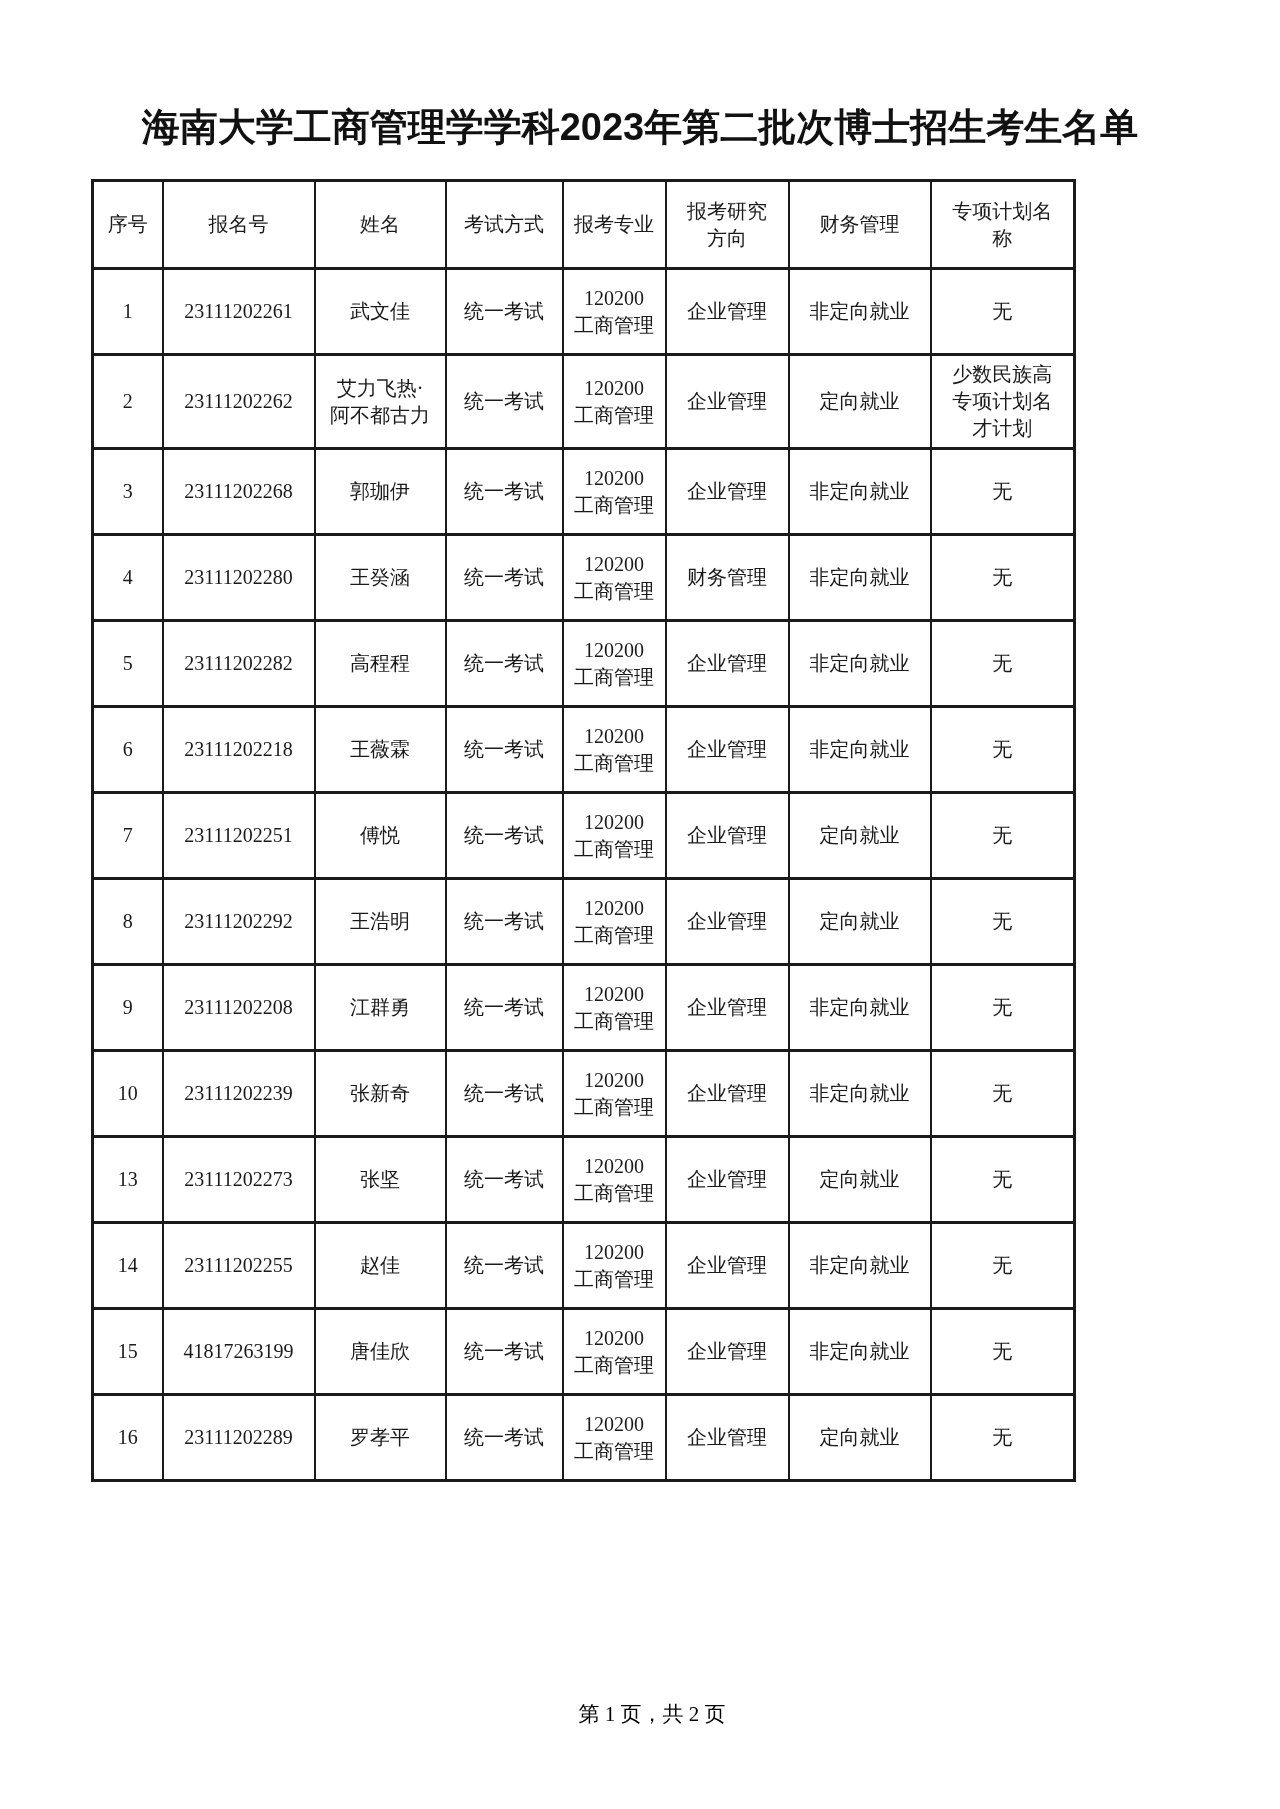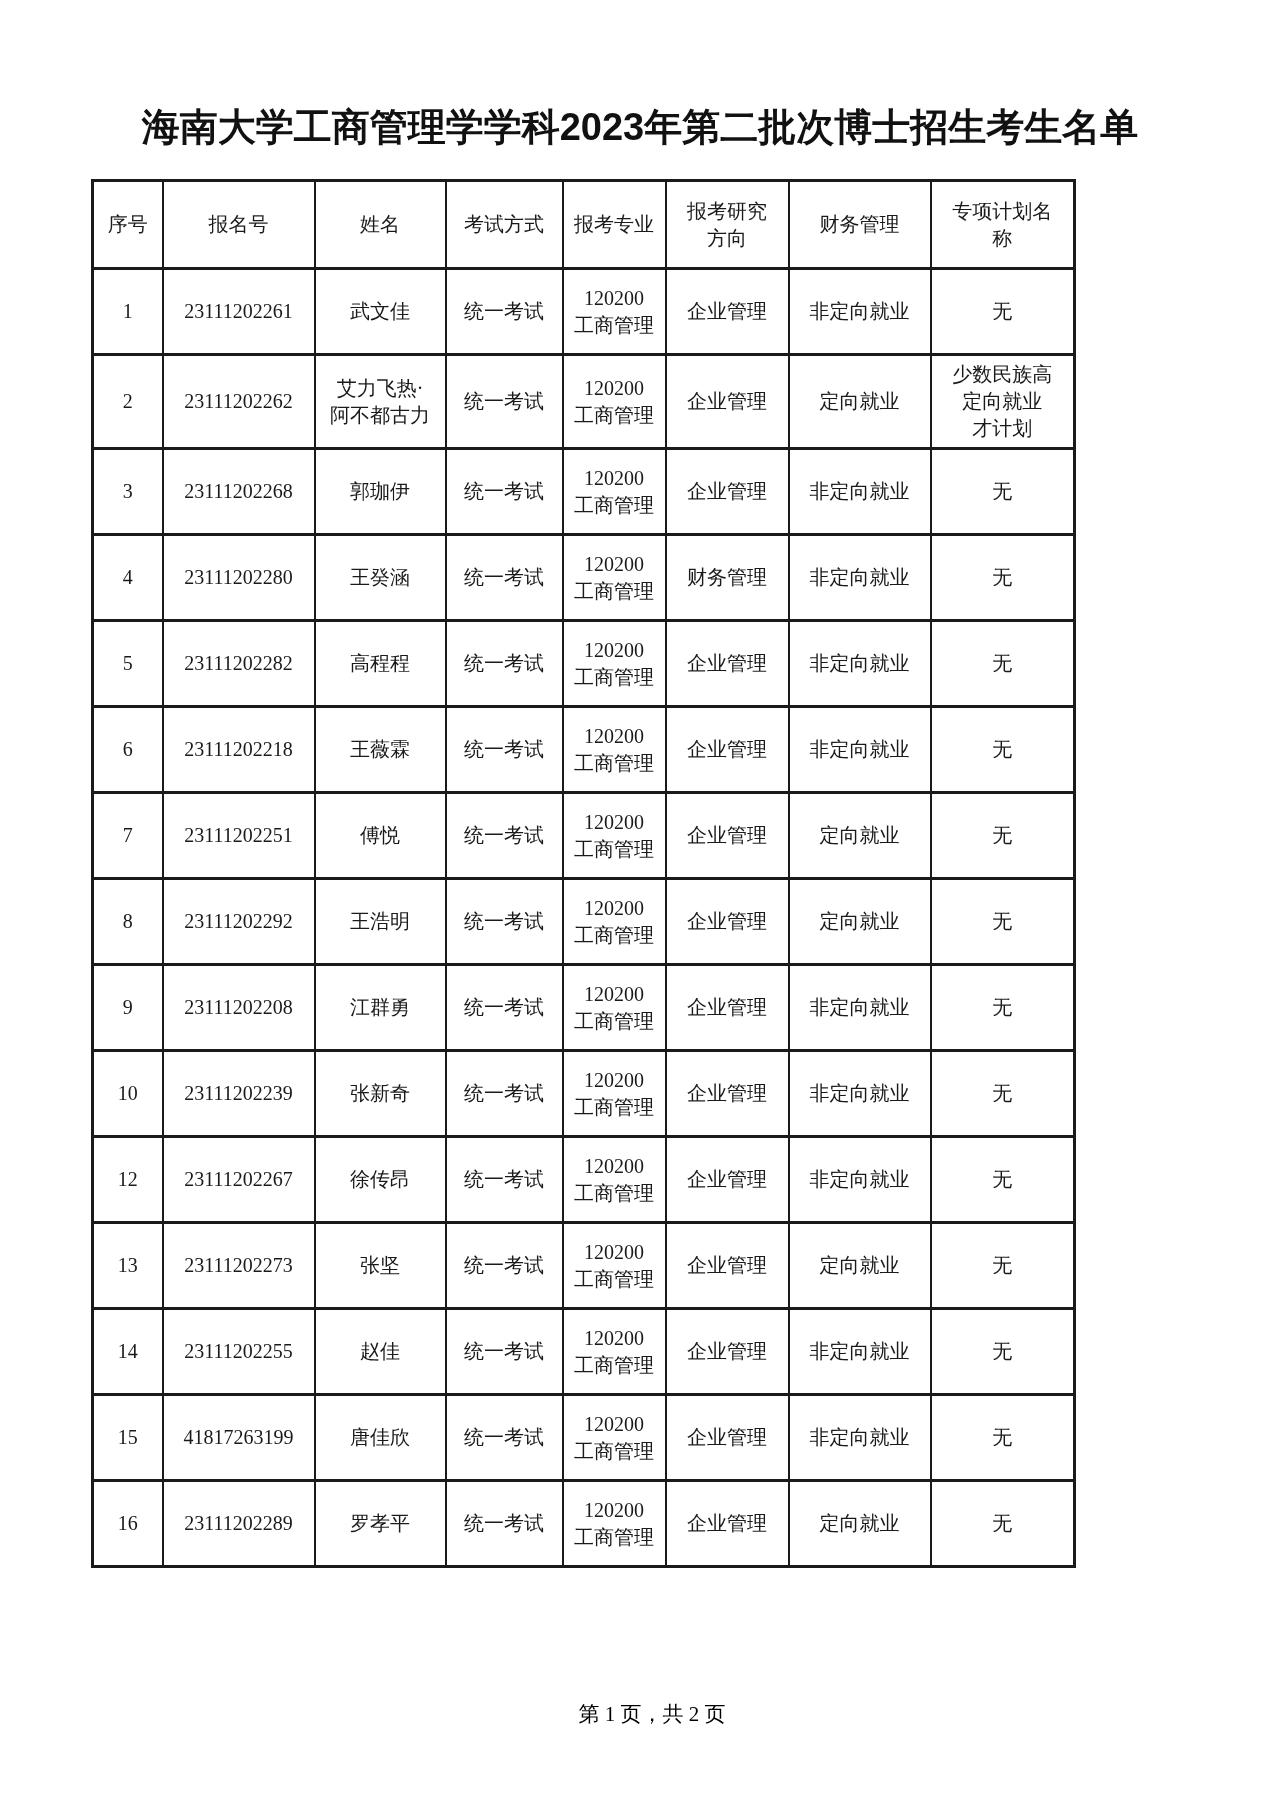--- a/index.html
+++ b/index.html
@@ -119,21 +119,21 @@
     <td>2</td>
     <td>23111202262</td>
     <td>艾力飞热·
 阿不都古力</td>
     <td>统一考试</td>
     <td>120200
 工商管理</td>
     <td>企业管理</td>
     <td>定向就业</td>
     <td>少数民族高
-定向就业
+专项计划名
 才计划</td>
   </tr>
 
   <tr>
     <td>3</td>
     <td>23111202268</td>
     <td>郭珈伊</td>
     <td>统一考试</td>
     <td>120200
 工商管理</td>
@@ -220,31 +220,20 @@
     <td>张新奇</td>
     <td>统一考试</td>
     <td>120200
 工商管理</td>
     <td>企业管理</td>
     <td>非定向就业</td>
     <td>无</td>
   </tr>
 
 
-  <tr>
-    <td>12</td>
-    <td>23111202267</td>
-    <td>徐传昂</td>
-    <td>统一考试</td>
-    <td>120200
-工商管理</td>
-    <td>企业管理</td>
-    <td>非定向就业</td>
-    <td>无</td>
-  </tr>
 
   <tr>
     <td>13</td>
     <td>23111202273</td>
     <td>张坚</td>
     <td>统一考试</td>
     <td>120200
 工商管理</td>
     <td>企业管理</td>
     <td>定向就业</td>

